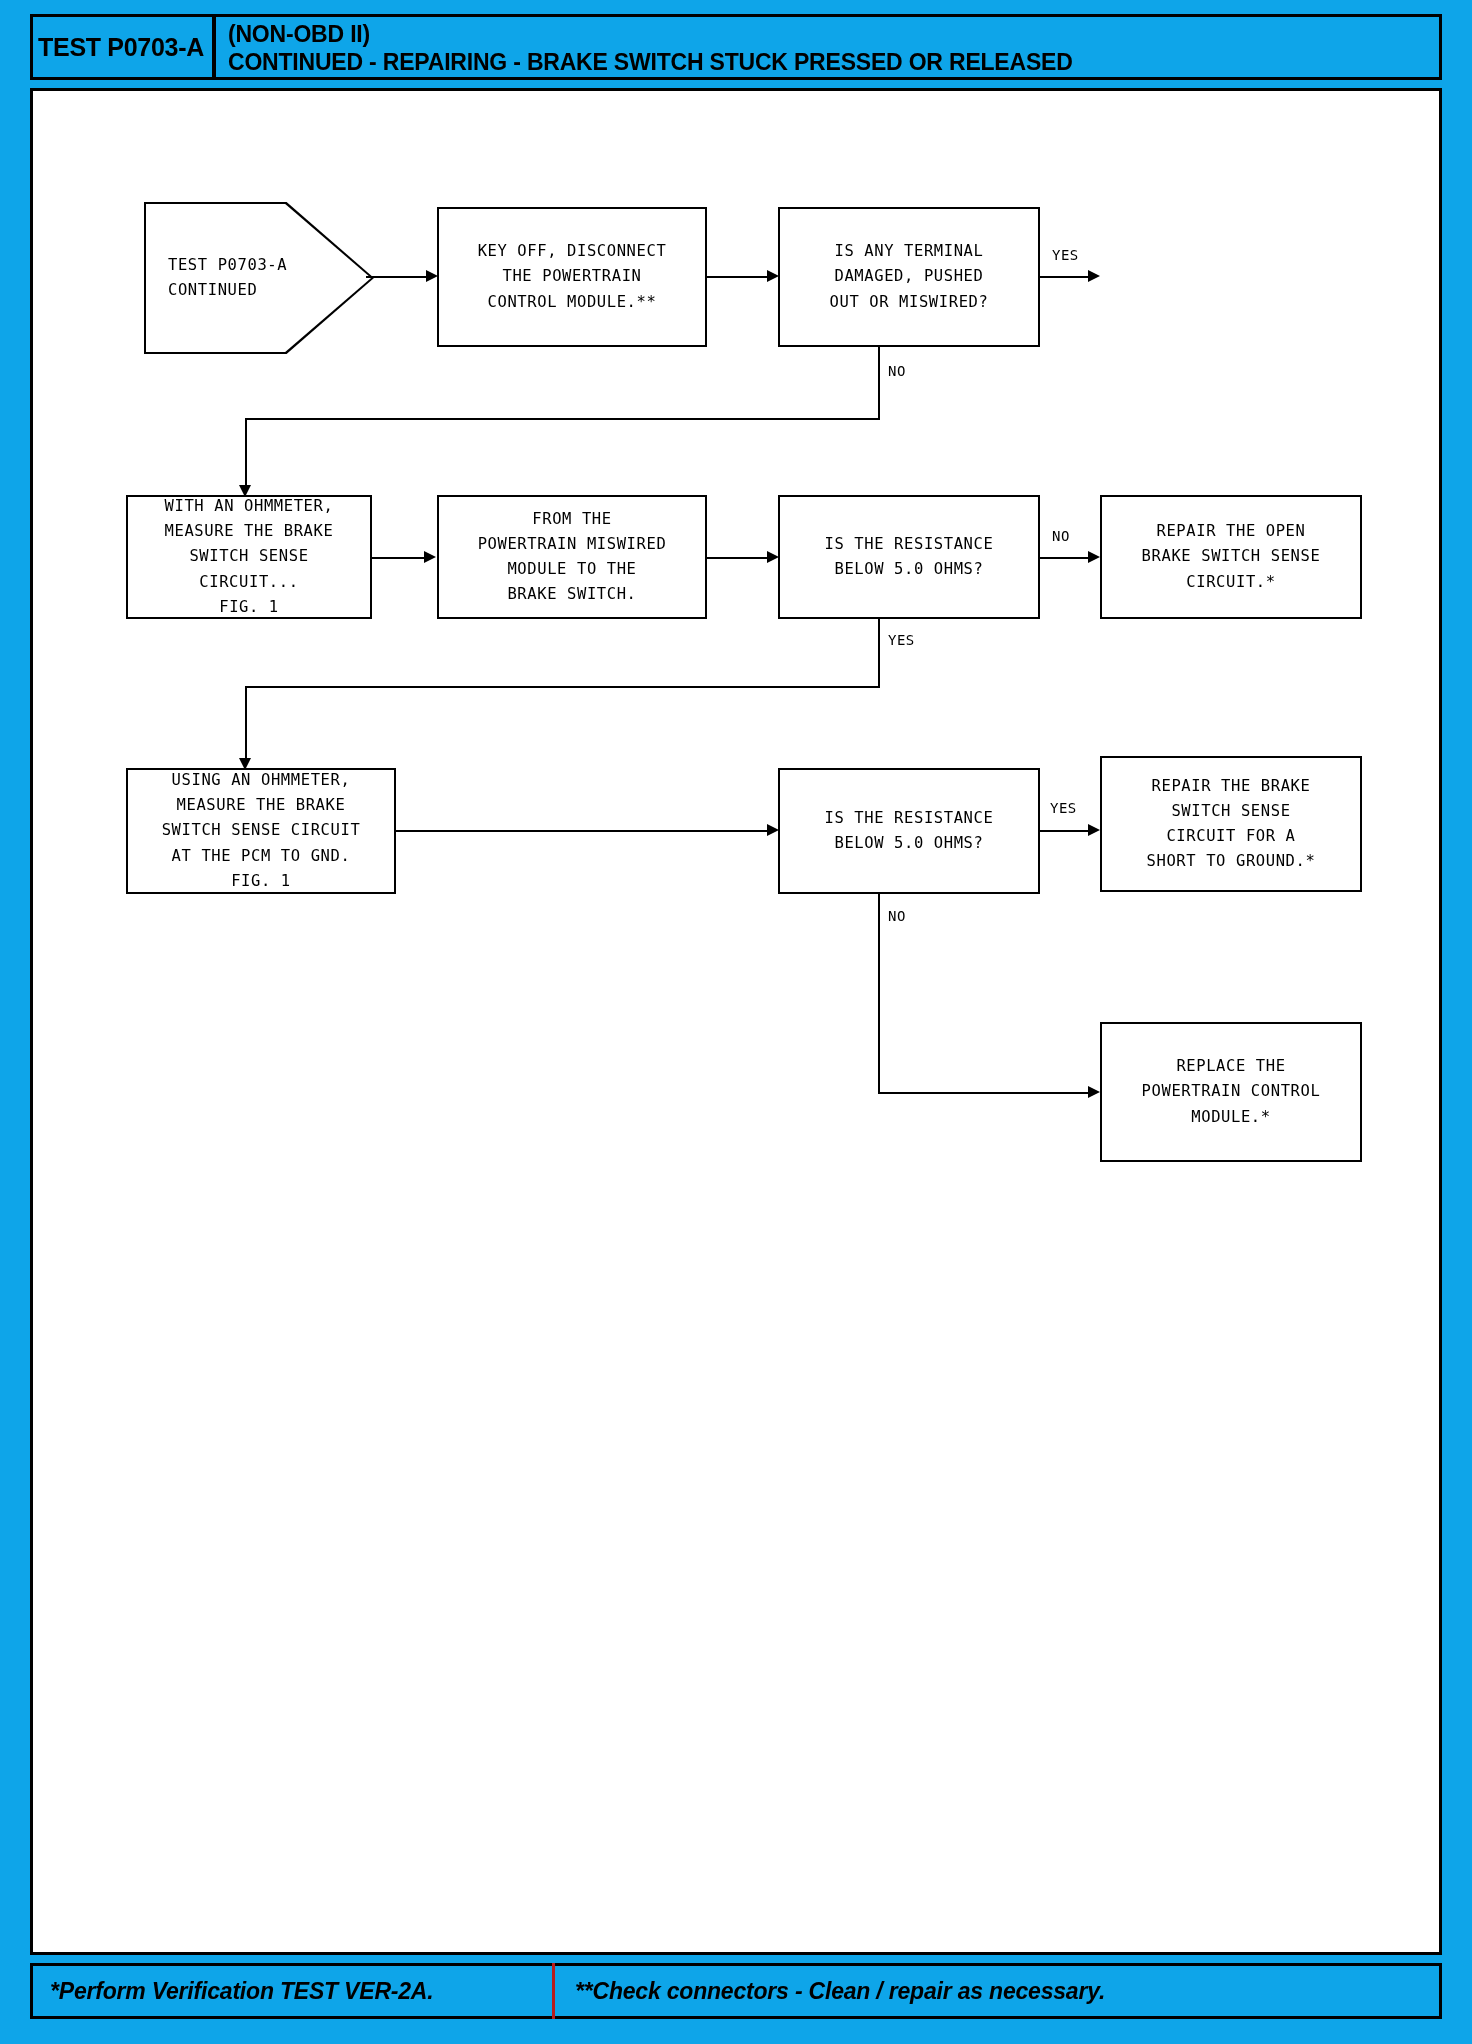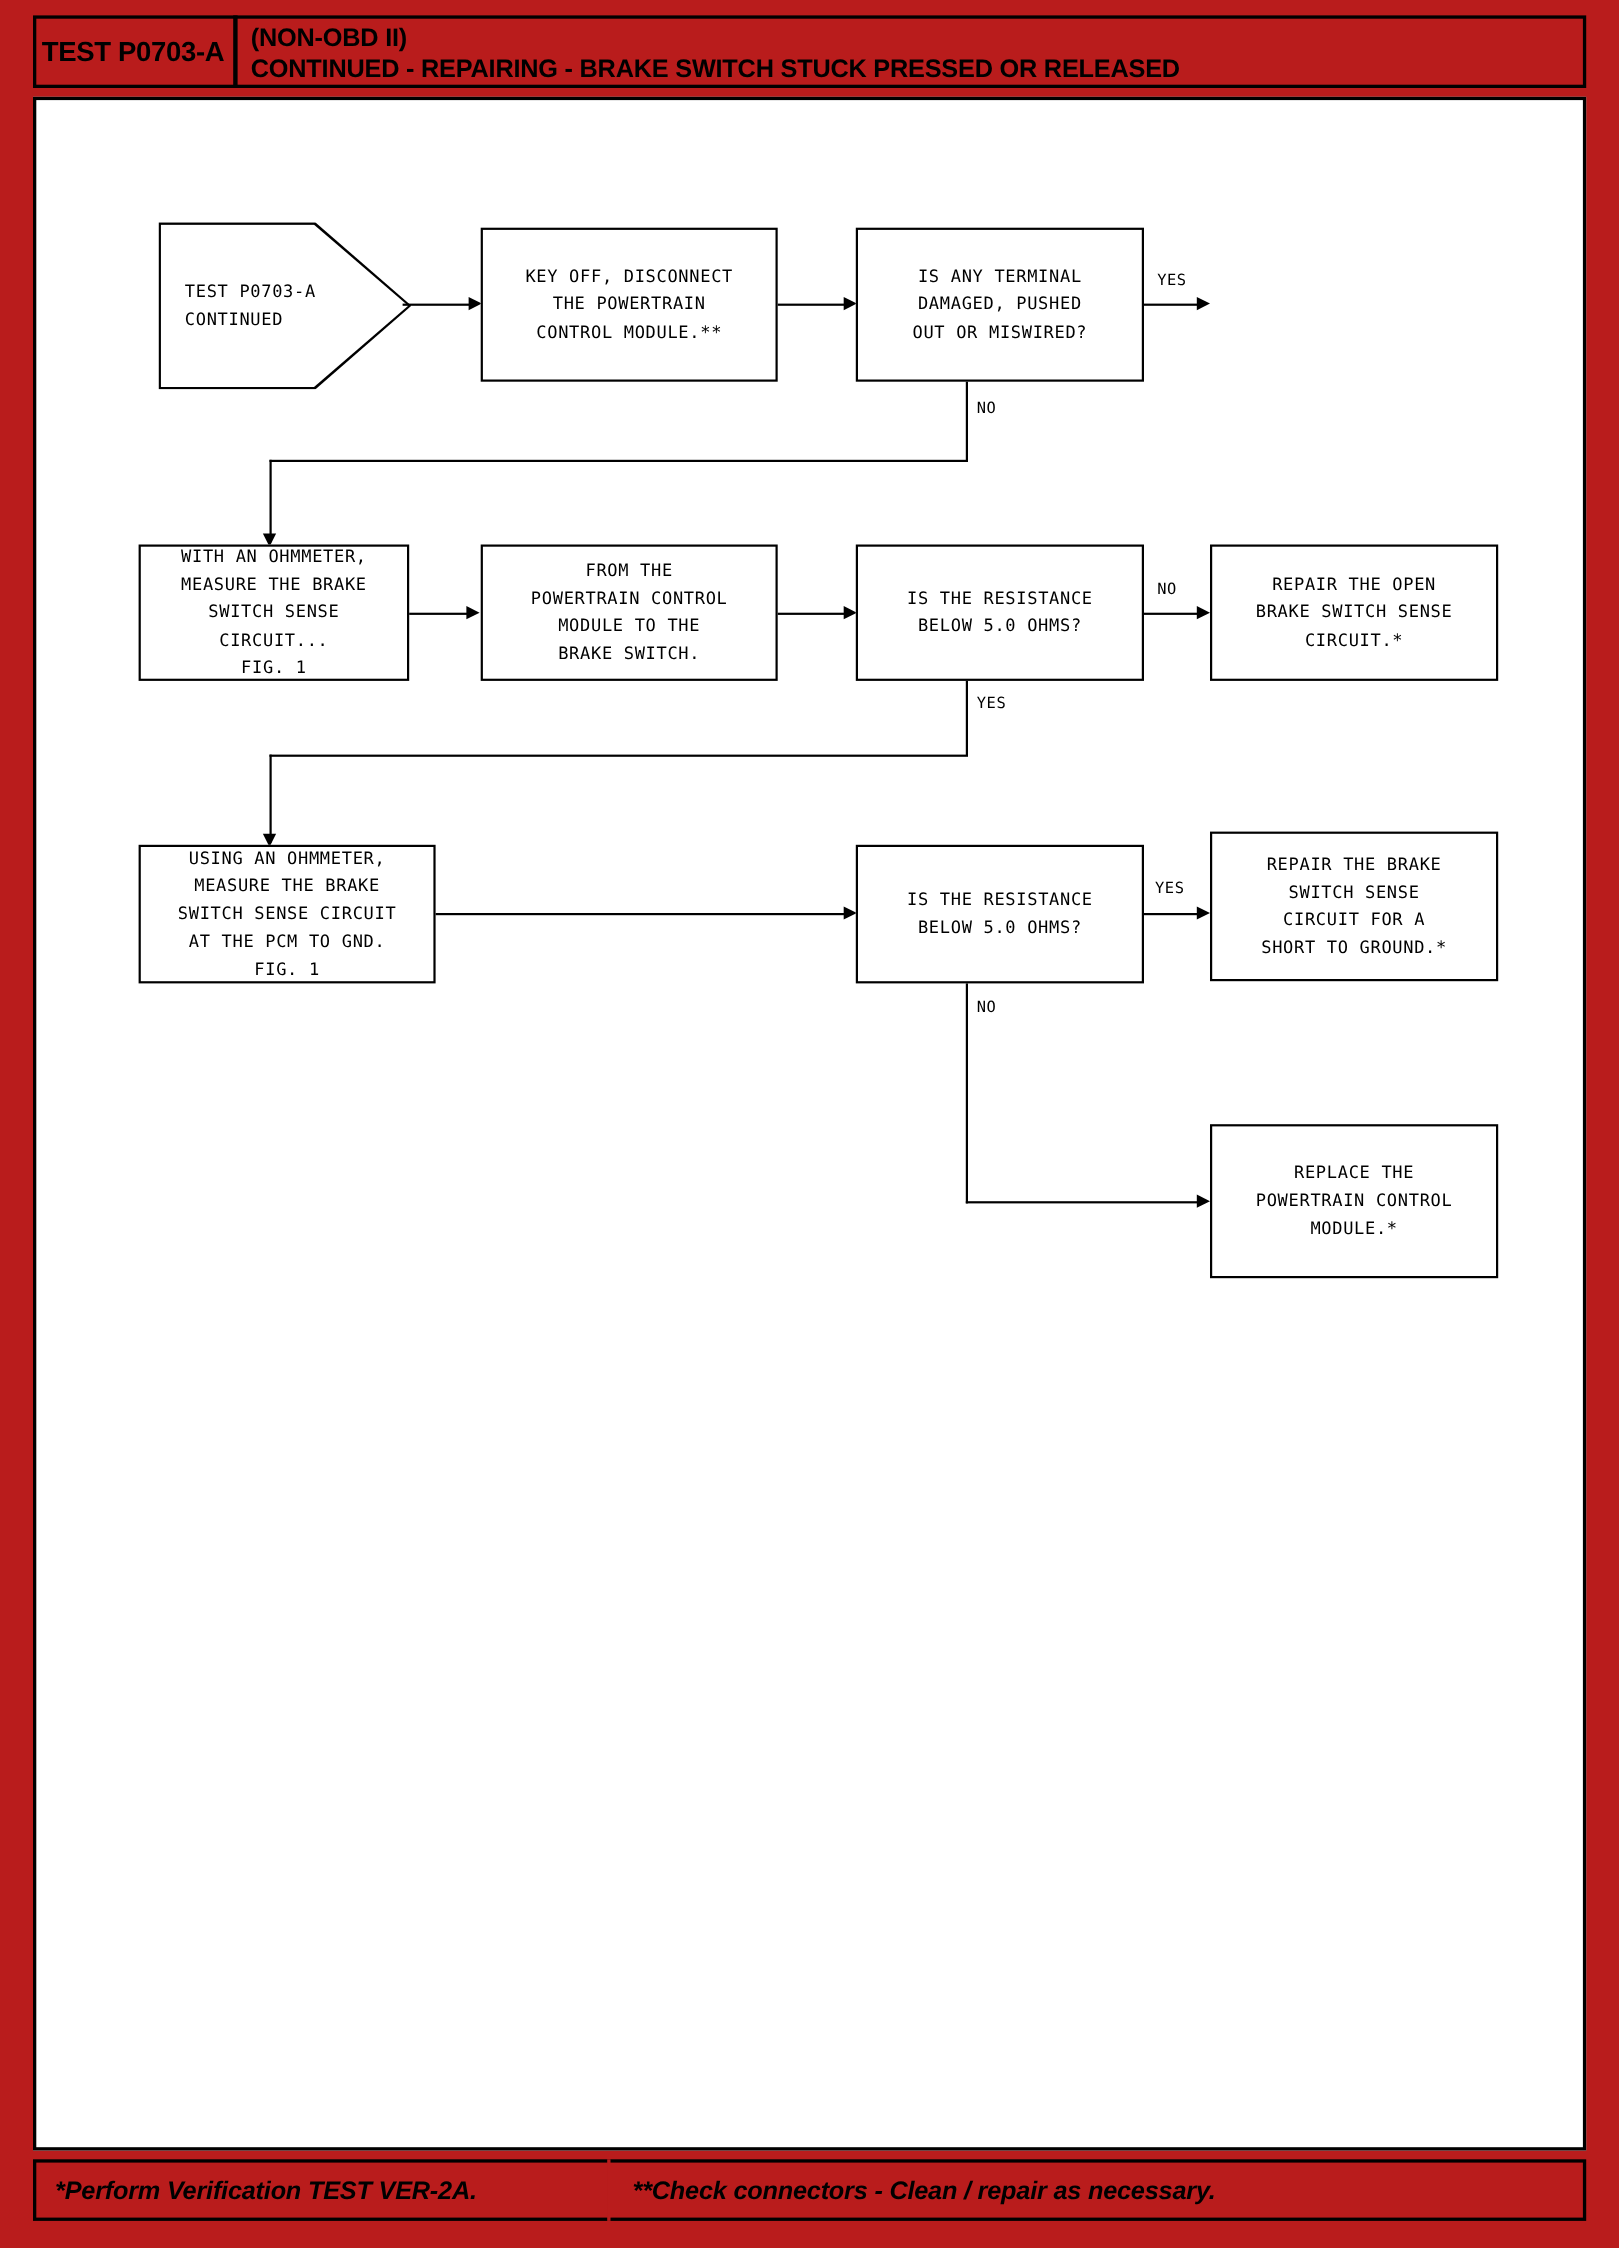--- a/index.html
+++ b/index.html
@@ -8,21 +8,21 @@
     background: #ffffff;
   }
   body {
     font-family: "Liberation Sans", sans-serif;
     color: #000000;
   }
   #page {
     position: relative;
     width: 1472px;
     height: 2044px;
-    background: #b91c1c;
+    background: #0ea5e9;
     overflow: hidden;
   }
 
   
   .header-frame {
     position: absolute;
     left: 30px;
     top: 14px;
     width: 1412px;
     height: 66px;
@@ -250,21 +250,21 @@
 SWITCH SENSE
 CIRCUIT...
 FIG. 1</div>
   </div>
 
   <div class="hline" style="left:372px; top:557px; width:54px;"></div>
   <div class="arrowhead-right" style="left:424px; top:551px;"></div>
 
   <div class="node" style="left:437px; top:495px; width:270px; height:124px;">
     <div class="node-text">FROM THE
-POWERTRAIN CONTROL
+POWERTRAIN MISWIRED
 MODULE TO THE
 BRAKE SWITCH.</div>
   </div>
 
   <div class="hline" style="left:707px; top:557px; width:62px;"></div>
   <div class="arrowhead-right" style="left:767px; top:551px;"></div>
 
   <div class="node" style="left:778px; top:495px; width:262px; height:124px;">
     <div class="node-text">IS THE RESISTANCE
 BELOW 5.0 OHMS?</div>

